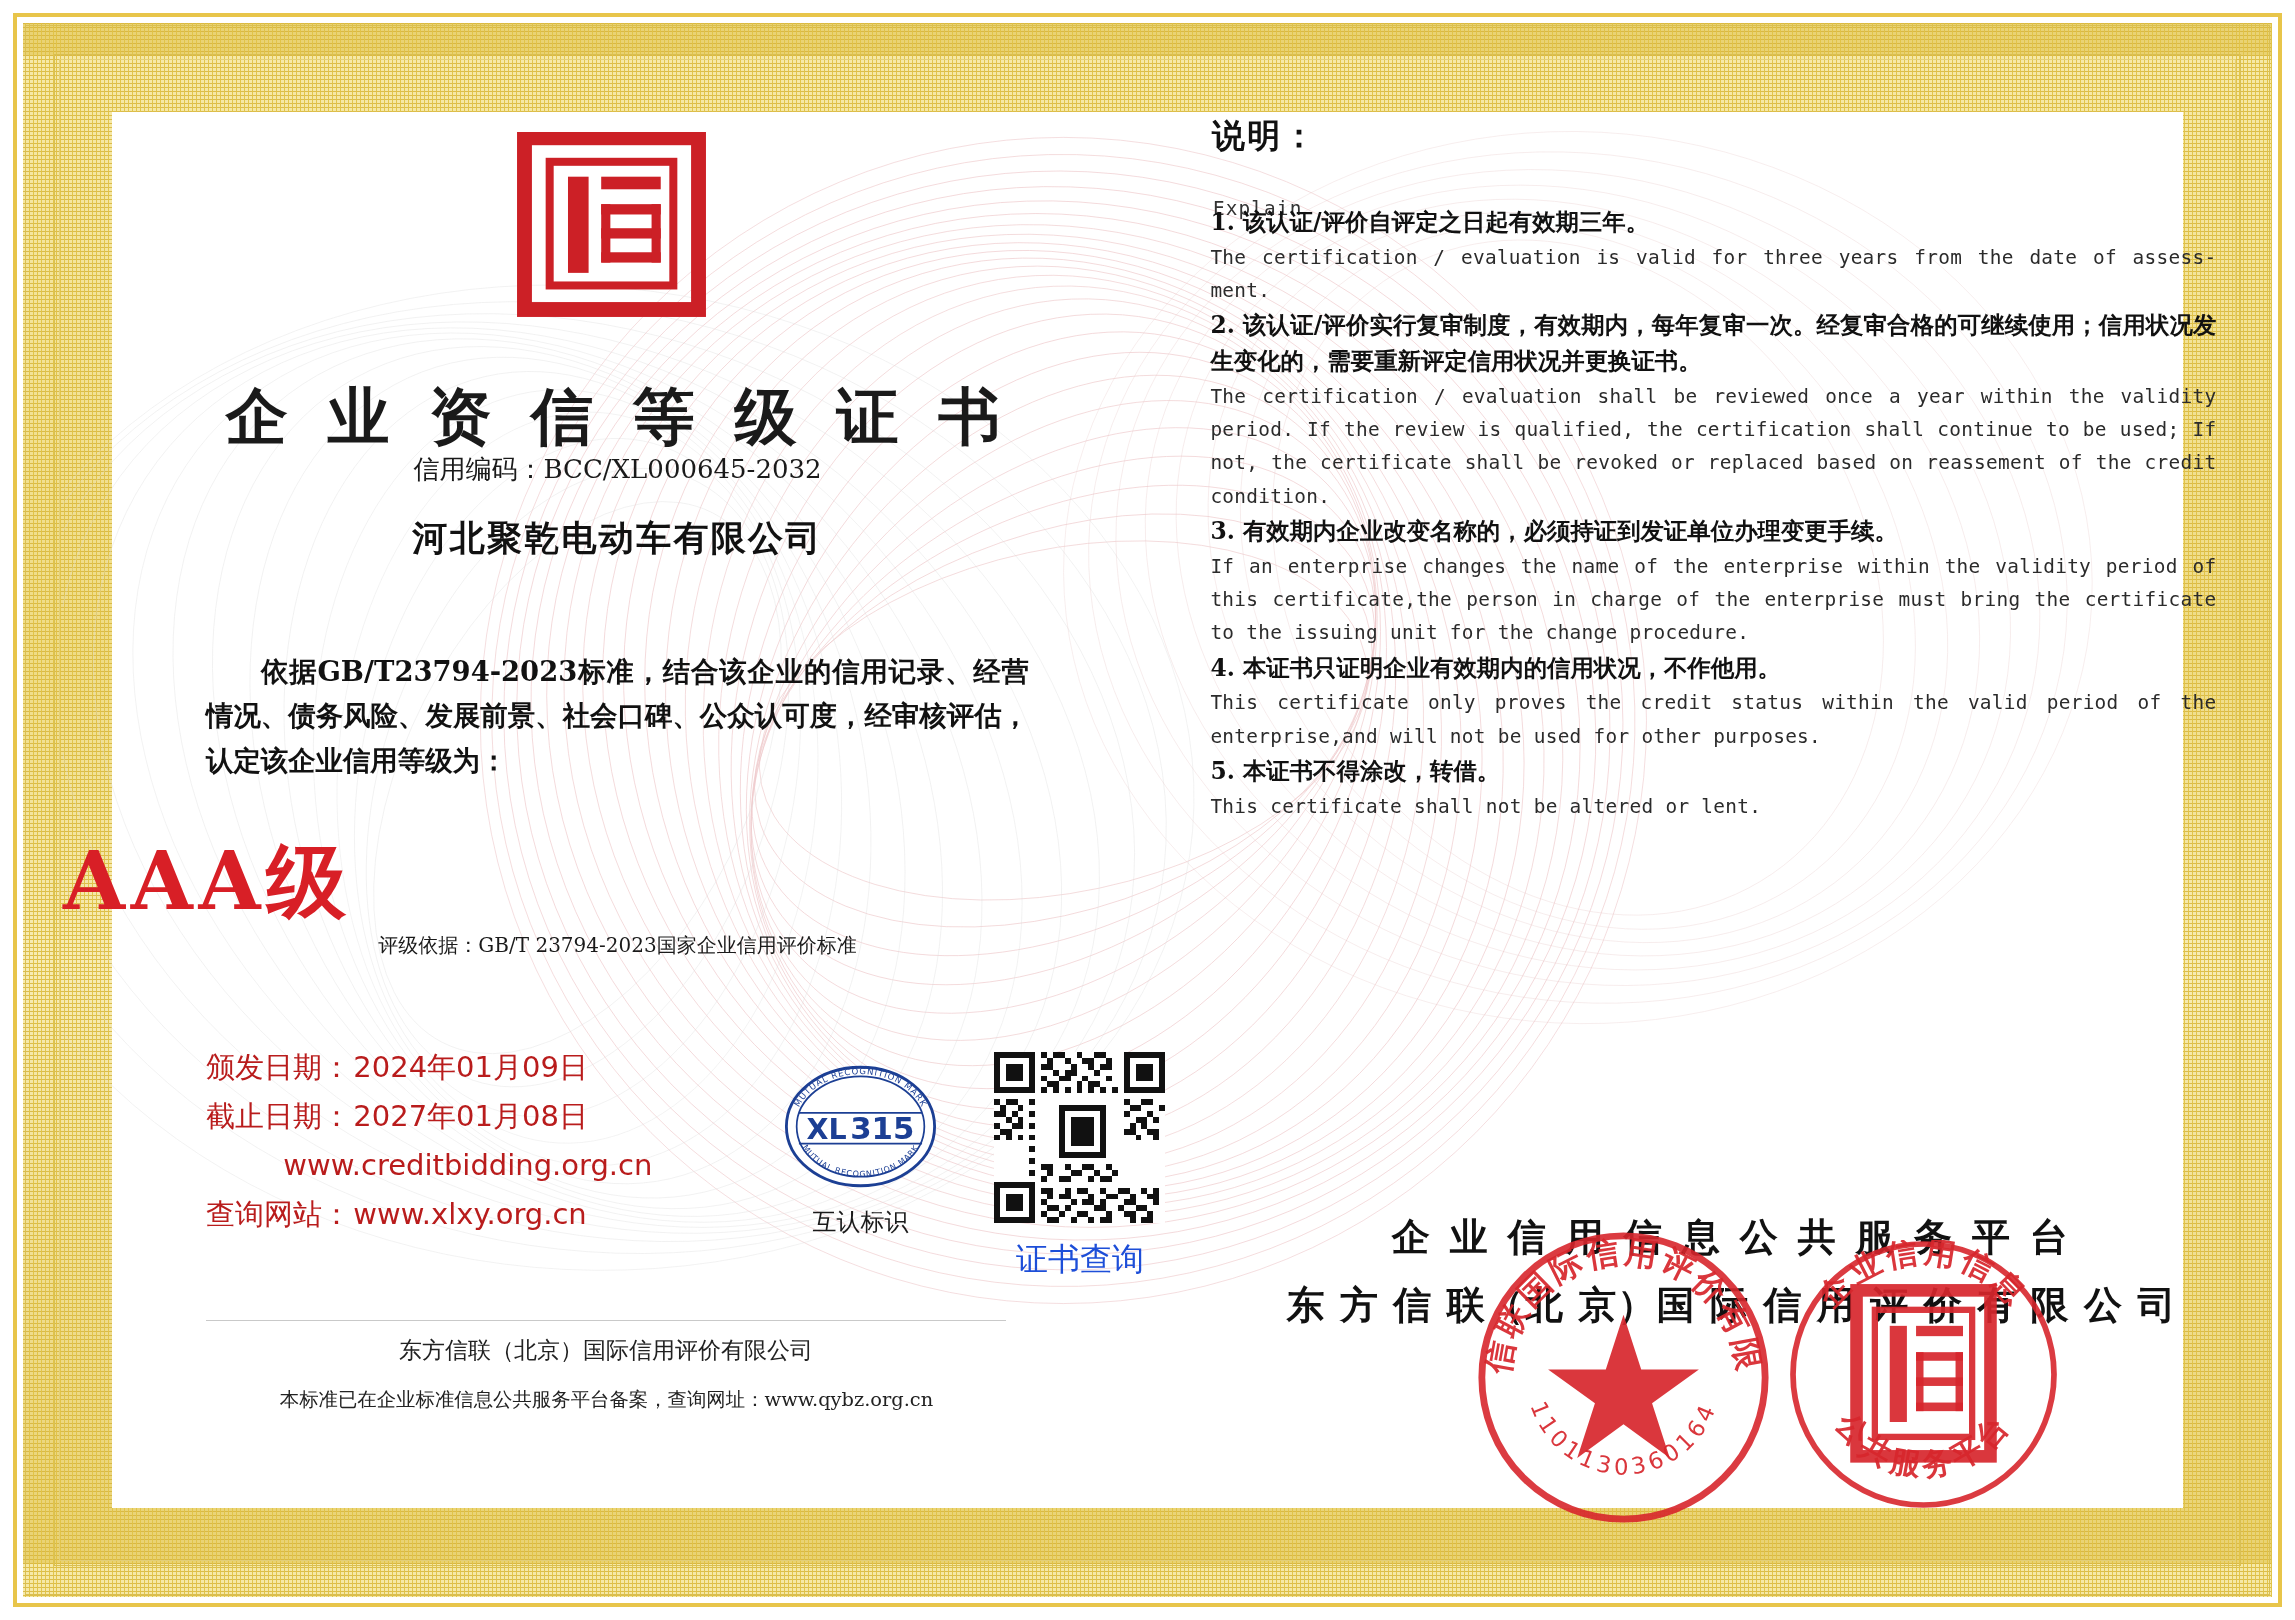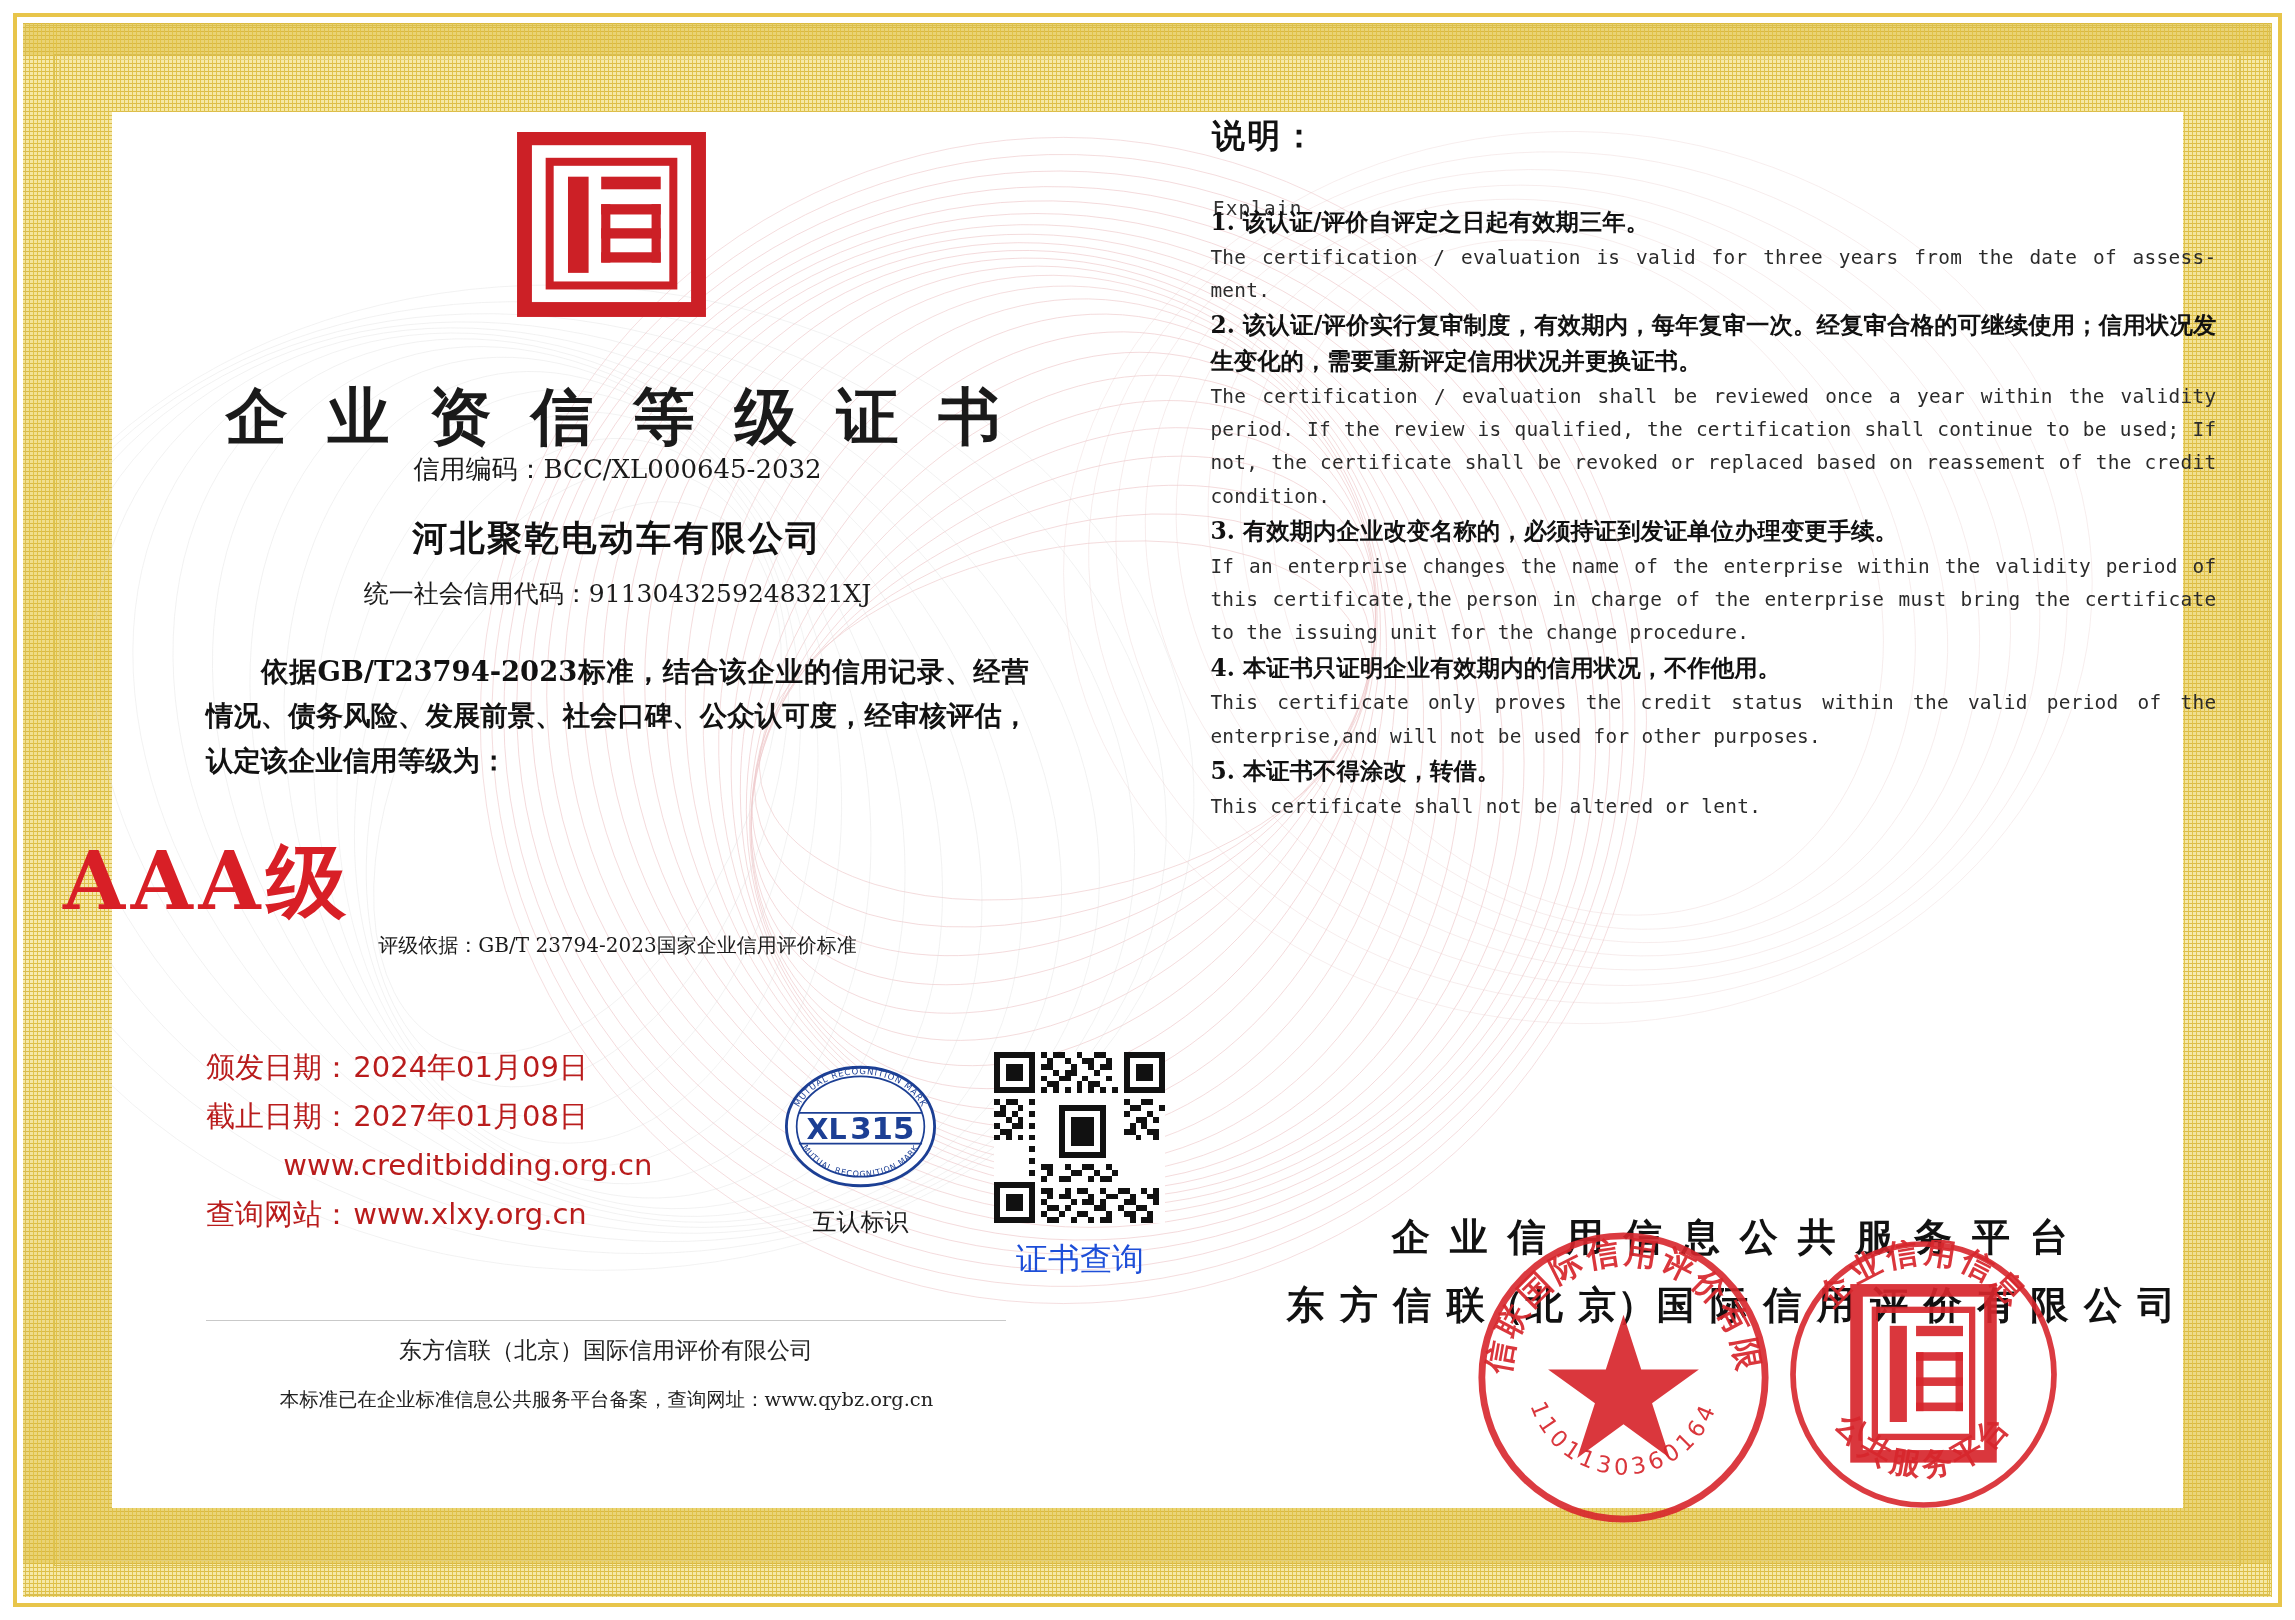--- a/index.html
+++ b/index.html
@@ -432,21 +432,20 @@
           <rect x="182" y="168" width="104" height="18" fill="#cc2026"></rect>
           <rect x="182" y="210" width="104" height="18" fill="#cc2026"></rect>
           <rect x="182" y="126" width="16" height="102" fill="#cc2026"></rect>
           <rect x="270" y="126" width="16" height="102" fill="#cc2026"></rect>
         </svg>
       </div>
 
       <div class="main-title">企 业 资 信 等 级 证 书</div>
       <div class="credit-code-line">信用编码：BCC/XL000645-2032</div>
       <div class="company-name">河北聚乾电动车有限公司</div>
-      <div class="uscc-line">统一社会信用代码：9113043259248321XJ</div>
       <div class="body-paragraph">依据GB/T23794-2023标准，结合该企业的信用记录、经营情况、债务风险、发展前景、社会口碑、公众认可度，经审核评估，认定该企业信用等级为：</div>
       <div class="grade">AAA级</div>
       <div class="grade-basis">评级依据：GB/T 23794-2023国家企业信用评价标准</div>
 
       <div class="dates">
         <div class="date-row">
           <span class="date-label">颁发日期：</span>
           <span class="date-value">2024年01月09日</span>
         </div>
         <div class="date-row">

